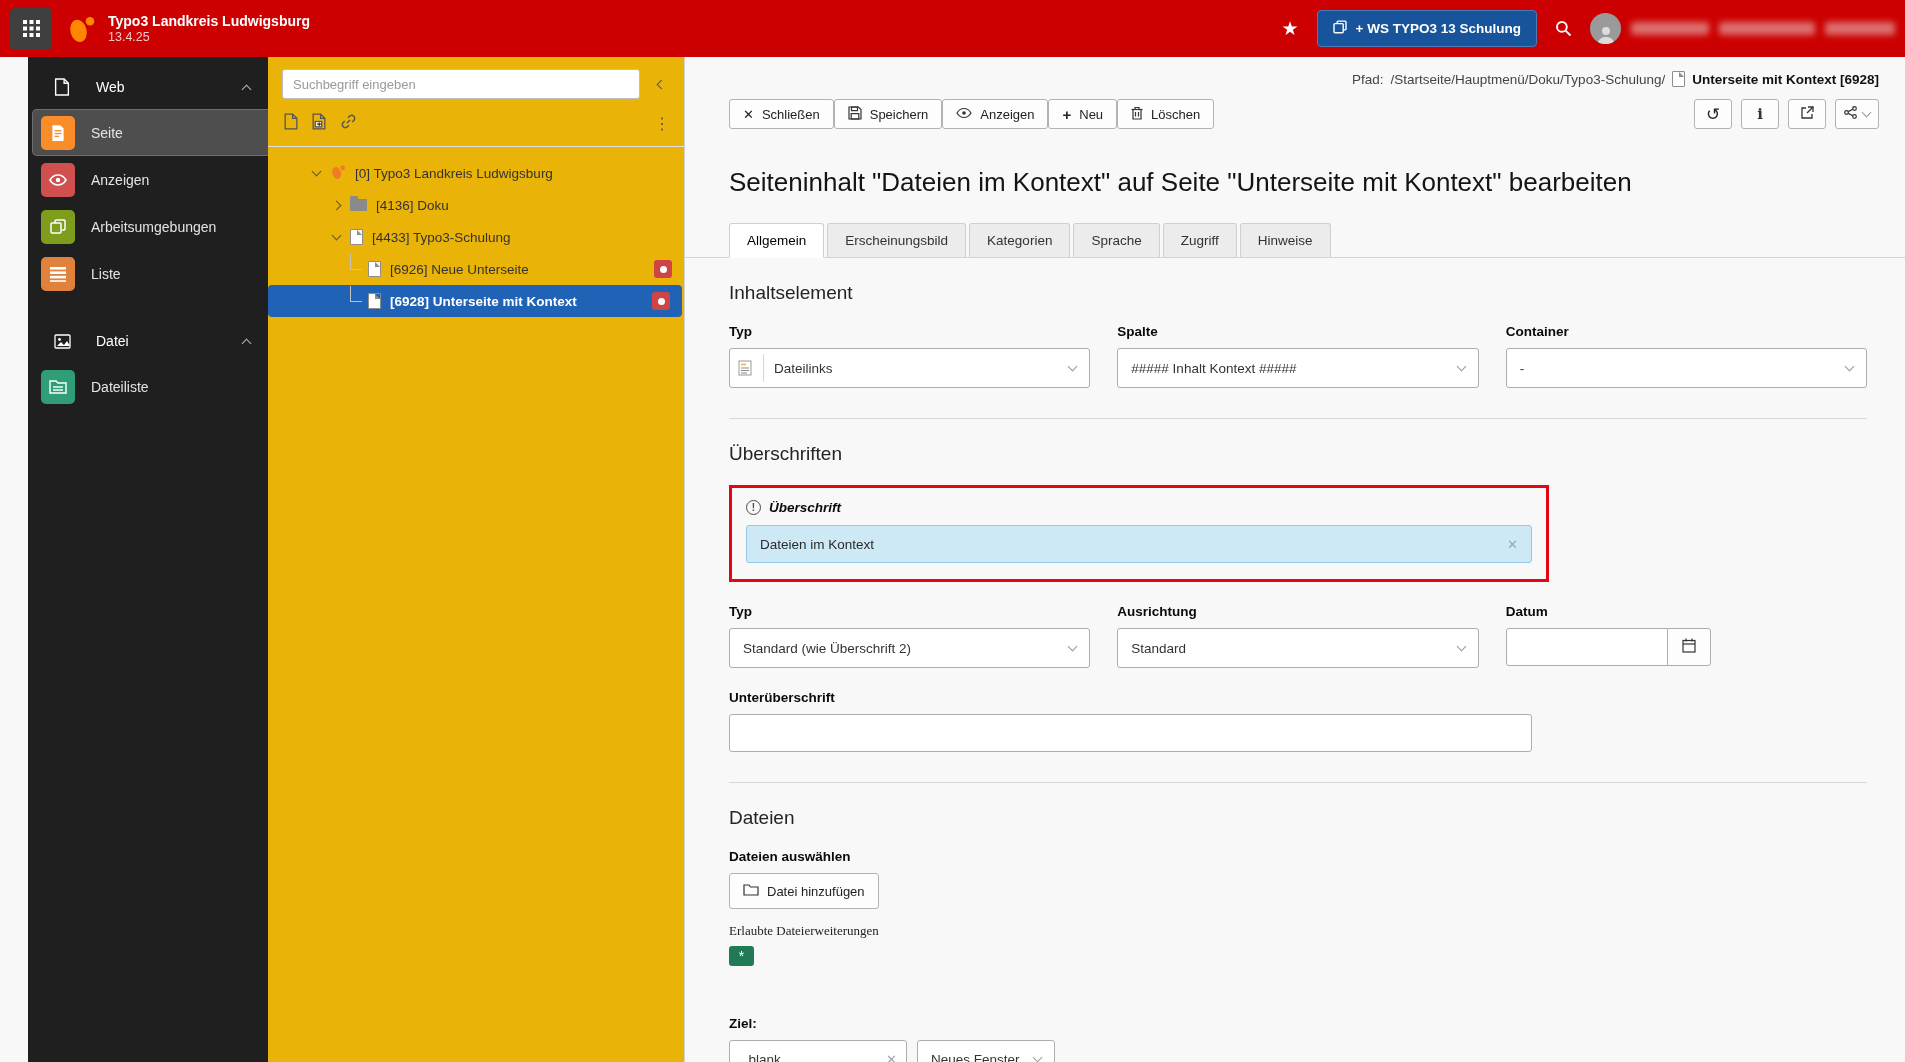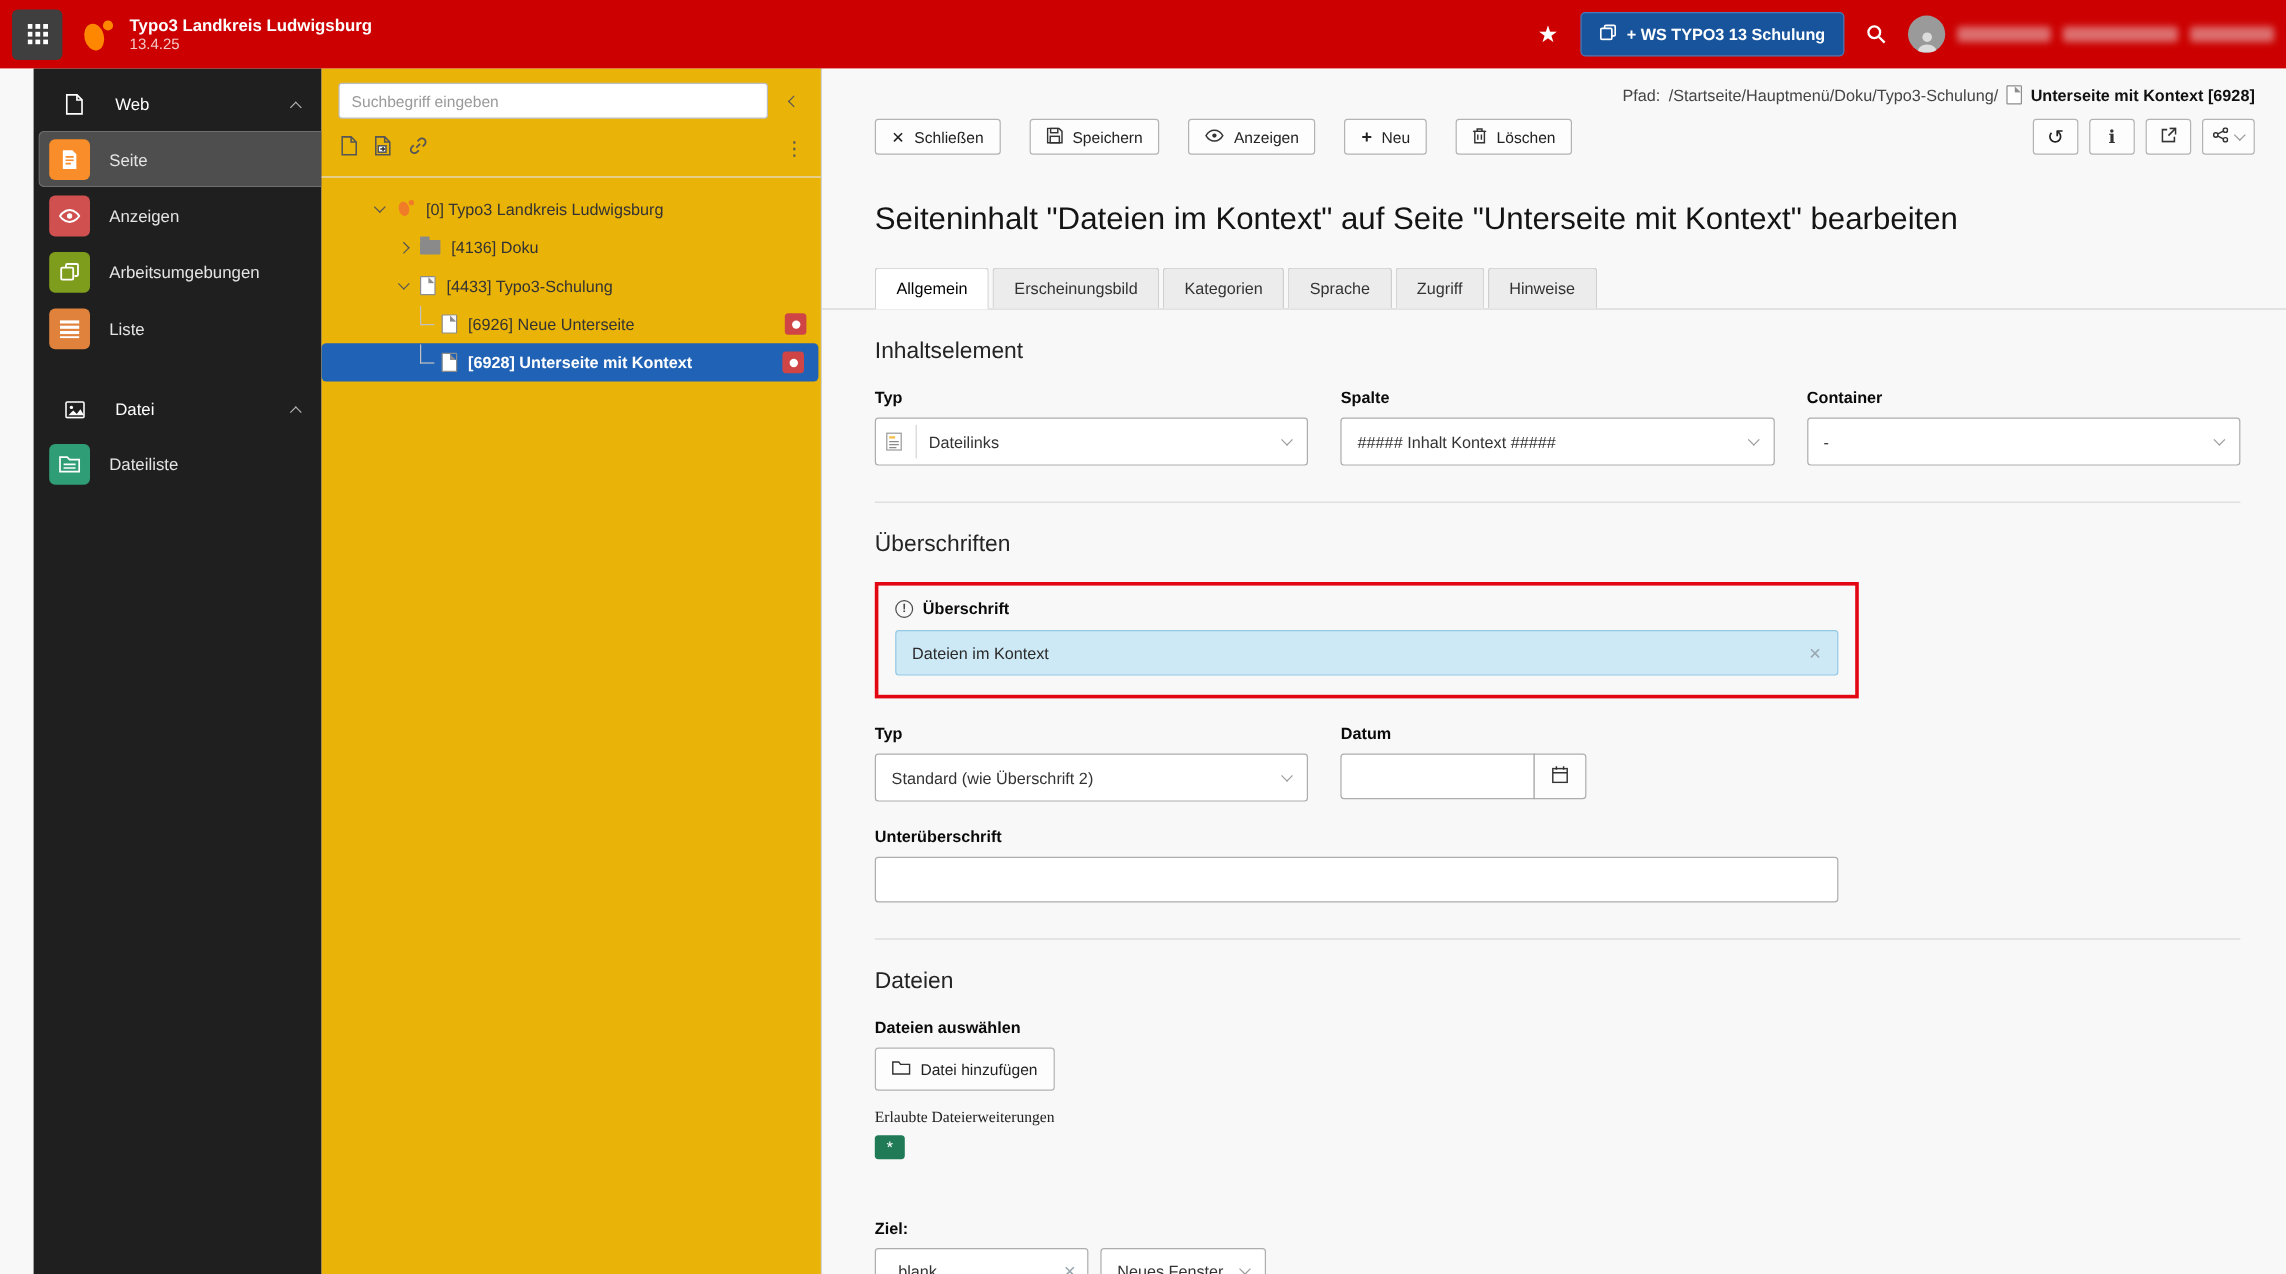--- a/index.html
+++ b/index.html
@@ -112,21 +112,21 @@
 
   
   .content { flex:1; background:#f8f8f8; overflow:hidden; }
   .dh-row1 { display:flex; justify-content:flex-end; align-items:center; gap:7px;
     padding:14px 26px 4px 0; font-size:13.5px; color:#444; }
   .dh-page { font-weight:700; color:#111; }
   .dh-row2 { display:flex; align-items:center; padding:8px 26px 12px 44px; }
   .btn { display:inline-flex; align-items:center; gap:8px; height:30px; padding:0 13px;
     background:#fdfdfd; border:1px solid #b3b3b3; border-radius:3px; font-size:13px; color:#222;
     cursor:pointer; font-family:"Liberation Sans",sans-serif; }
-  .btn + .btn { margin-left:24px; }
+  .btn + .btn { margin-left:0; }
   .dh-iconbtns { margin-left:auto; display:flex; gap:9px; }
   .iconbtn { min-width:38px; height:30px; display:inline-flex; align-items:center; justify-content:center;
     gap:6px; background:#fdfdfd; border:1px solid #b3b3b3; border-radius:3px; cursor:pointer;
     color:#333; padding:0 8px; }
   .hist { font-size:17px; line-height:1; color:#222; }
   .infoi { font-family:"DejaVu Serif", serif; font-weight:700; font-size:15px; }
 
   .page-title { font-size:26px; font-weight:400; color:#141414; margin:26px 0 24px 44px; }
 
   .tabs { display:flex; padding-left:44px; border-bottom:1px solid #d4d4d4; }
@@ -144,21 +144,21 @@
     border:1px solid #adadad; border-radius:3px; padding:0 13px; font-size:13.5px; color:#333;
     cursor:pointer; }
   .select .chv { margin-left:auto; }
   .sel-icon { width:28px; height:28px; margin-left:-7px; border-right:1px solid #d5d5d5;
     padding-right:9px; display:flex; align-items:center; justify-content:center; }
   .text-input { height:38px; background:#fff; border:1px solid #adadad; border-radius:3px;
     padding:0 11px; font-size:13.5px; color:#333; font-family:"Liberation Sans",sans-serif; }
 
   .annot { border:3px solid #e30613; width:820px; padding:12px 14px 16px; margin:2px 0 22px; }
   .annot-label { display:flex; align-items:center; gap:8px; margin-bottom:10px; }
-  .annot-label b { font-size:13.5px; color:#0a0a0a; }
+  .annot-label b { font-size:13.5px; color:#0a0a0a;font-style:italic; }
   .cinfo { width:15px; height:15px; border:1.5px solid #4a4a4a; border-radius:50%;
     display:inline-flex; align-items:center; justify-content:center;
     font-size:10px; font-weight:700; color:#4a4a4a; flex:none; }
   .hl-input { display:flex; align-items:center; height:38px; background:#cde9f6;
     border:1px solid #93c9e4; border-radius:3px; padding:0 13px; font-size:13.5px; color:#2a2a2a; }
   .clear-x { margin-left:auto; color:#9aa7af; font-size:13px; cursor:pointer; }
 
   .datum-wrap { display:flex; width:205px; }
   .datum-wrap .text-input { flex:1; width:120px; border-radius:3px 0 0 3px; }
   .cal-btn { width:44px; height:38px; background:#fdfdfd; border:1px solid #adadad;
@@ -530,20 +530,27 @@
       </div>
       <div class="grid3">
         <div>
           <span class="flabel">Typ</span>
           <div class="select">
             <span>Standard (wie Überschrift 2)</span>
             <span class="chv down grey"></span>
           </div>
         </div>
         <div>
+          <span class="flabel">Ausrichtung</span>
+          <div class="select">
+            <span>Standard</span>
+            <span class="chv down grey"></span>
+          </div>
+        </div>
+        <div>
           <span class="flabel">Datum</span>
           <div class="datum-wrap">
             <input class="text-input" type="text" value="" style="">
             <button class="cal-btn">
               <span>
                 <svg width="14" height="15" viewBox="0 0 14 15" fill="none" stroke="#333" stroke-width="1.2">
                   <rect x="1" y="2.5" width="12" height="11.5"></rect>
                     <line x1="1" y1="6" x2="13" y2="6"></line>
                   <line x1="4" y1="0.5" x2="4" y2="3.5"></line>
                     <line x1="10" y1="0.5" x2="10" y2="3.5"></line>

